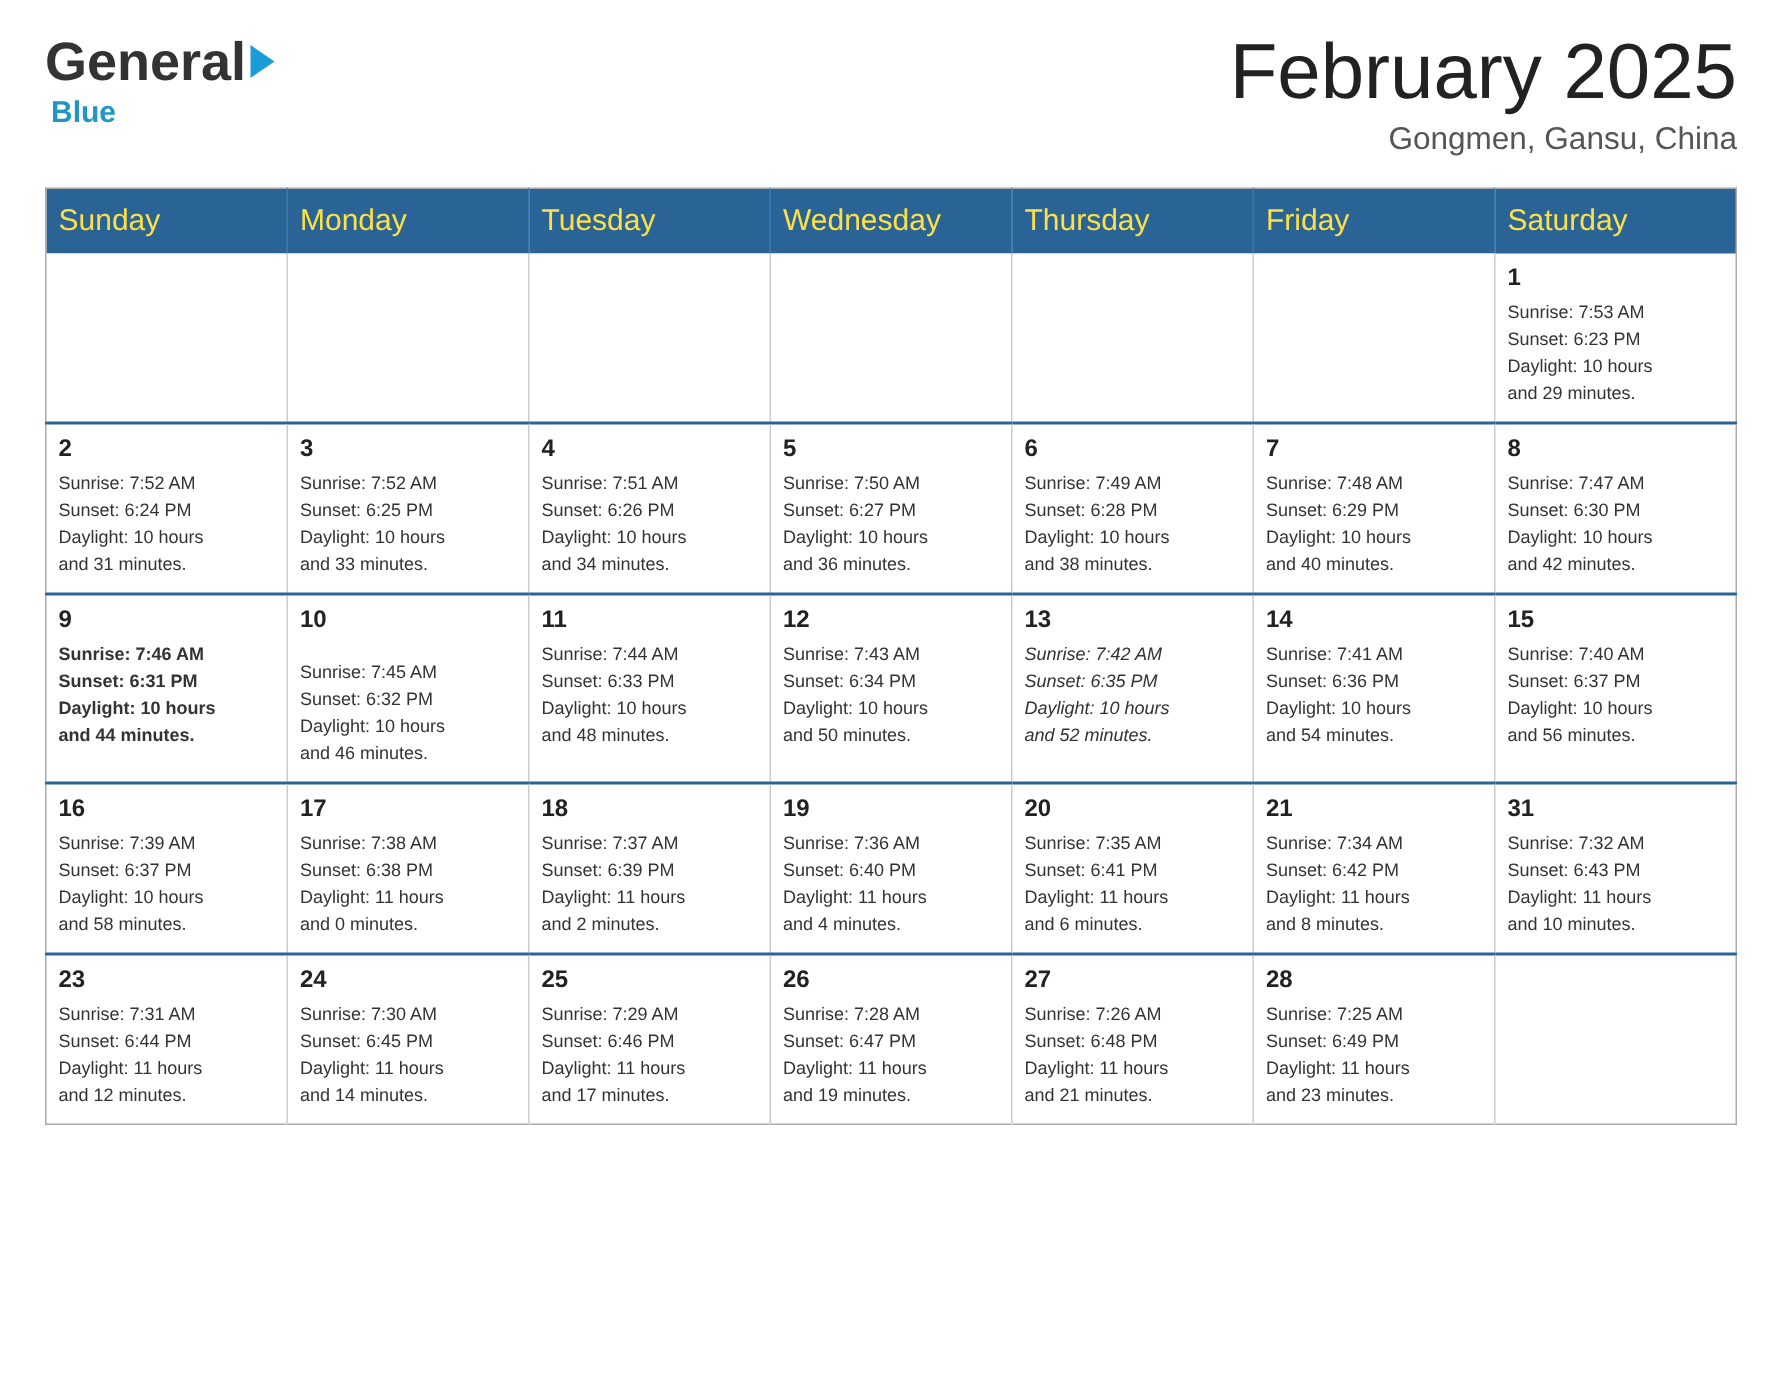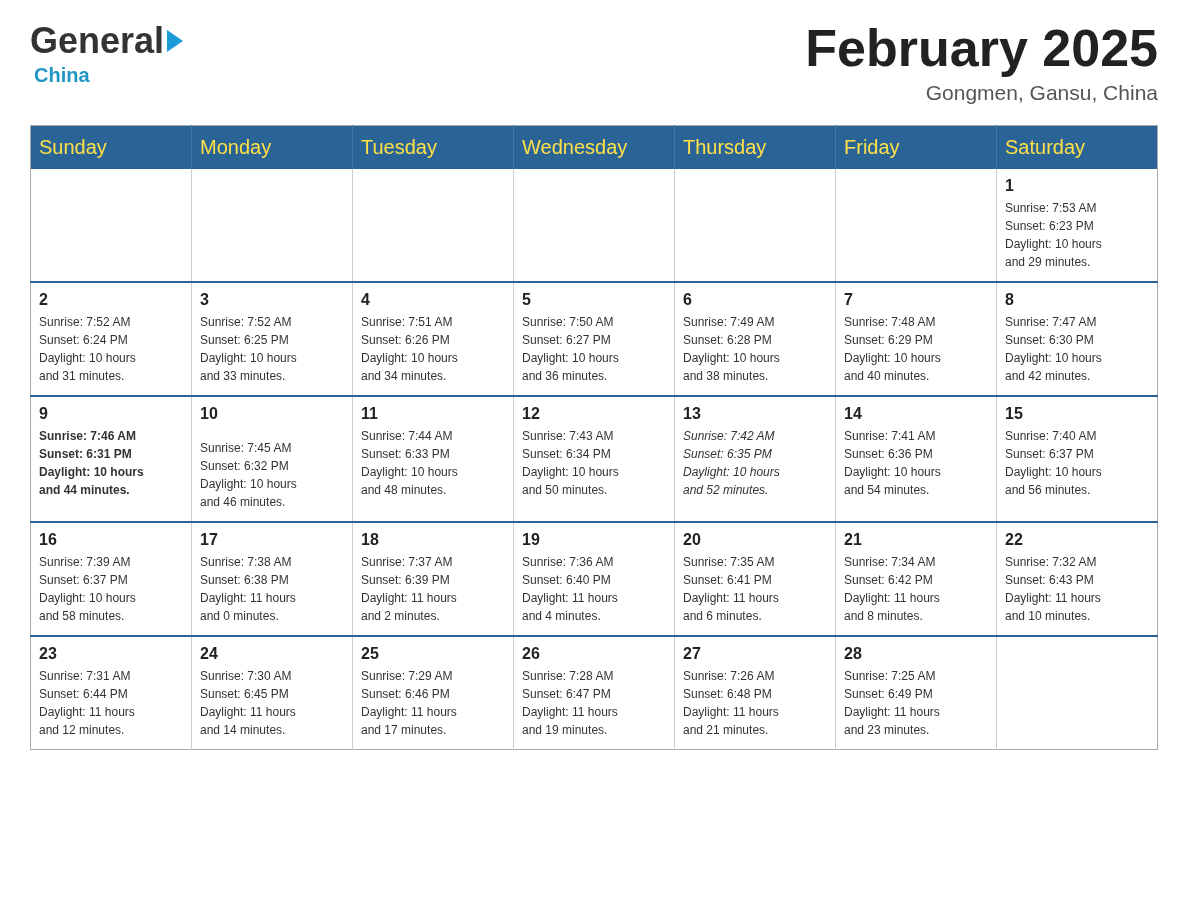--- a/index.html
+++ b/index.html
@@ -25,21 +25,21 @@
       font-size: 20px;
       font-weight: bold;
       margin-top: 2px;
       padding-left: 4px;
     }
     .title-area {
       text-align: right;
     }
     .month-title {
       font-size: 52px;
-      font-weight: bold;
+      font-weight: normal;
       color: #222;
       line-height: 1.1;
     }
     .location-title {
       font-size: 21px;
       color: #555;
       margin-top: 4px;
     }
     .calendar-table {
       width: 100%;
@@ -119,21 +119,21 @@
 </head>
 <body>
 
 <div class="header-section">
   <div class="logo-area">
     <div class="logo-wrapper">
       <span class="logo-general">General</span>
       <span class="logo-arrow-right"></span>
     </div>
     <div class="logo-line2">
-      <span class="logo-blue-text">China</span>
+      <span class="logo-blue-text">Blue</span>
     </div>
   </div>
   <div class="title-area">
     <div class="month-title">February 2025</div>
     <div class="location-title">Gongmen, Gansu, China</div>
   </div>
 </div>
 
 <table class="calendar-table">
   <thead>
@@ -302,21 +302,21 @@
 and 6 minutes.</div>
         </td>
         <td>
           <span class="day-number">21</span>
           <div class="day-info" style="white-space: pre-line;">Sunrise: 7:34 AM
 Sunset: 6:42 PM
 Daylight: 11 hours
 and 8 minutes.</div>
         </td>
         <td>
-          <span class="day-number">22</span>
+          <span class="day-number">31</span>
           <div class="day-info" style="white-space: pre-line;">Sunrise: 7:32 AM
 Sunset: 6:43 PM
 Daylight: 11 hours
 and 10 minutes.</div>
         </td>
       </tr>
       <tr>
         <td>
           <span class="day-number">23</span>
           <div class="day-info" style="white-space: pre-line;">Sunrise: 7:31 AM

